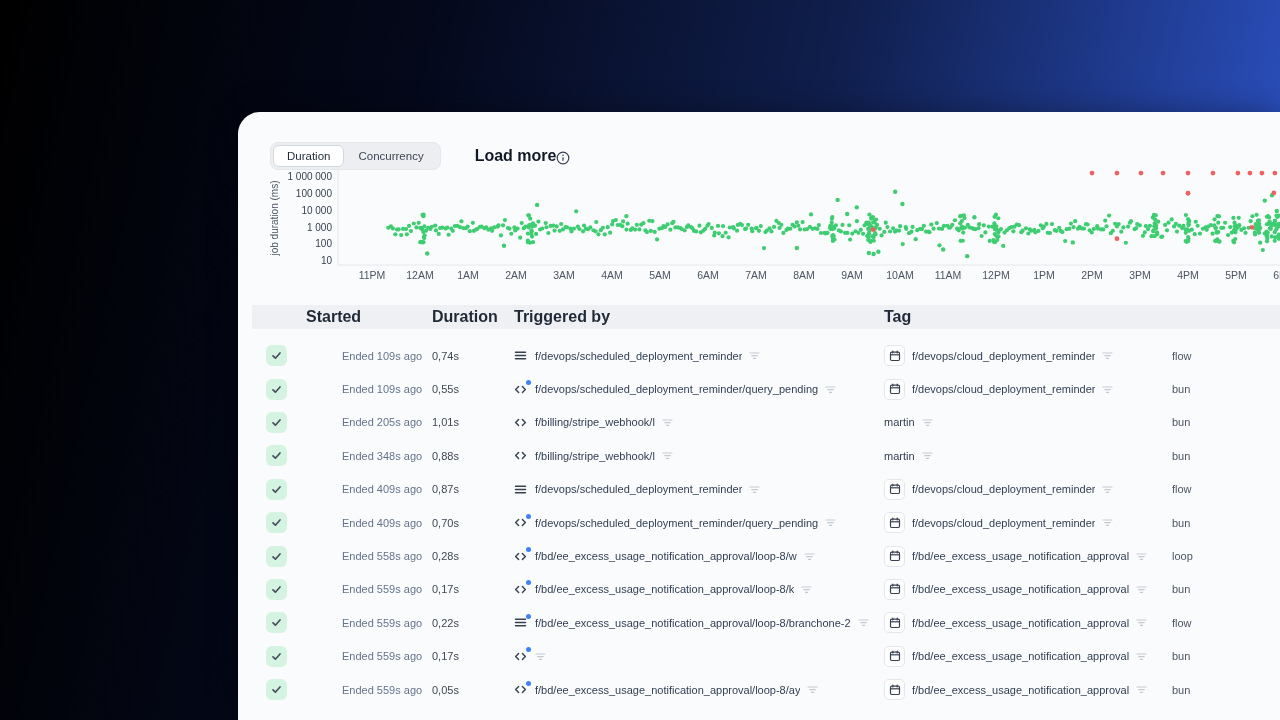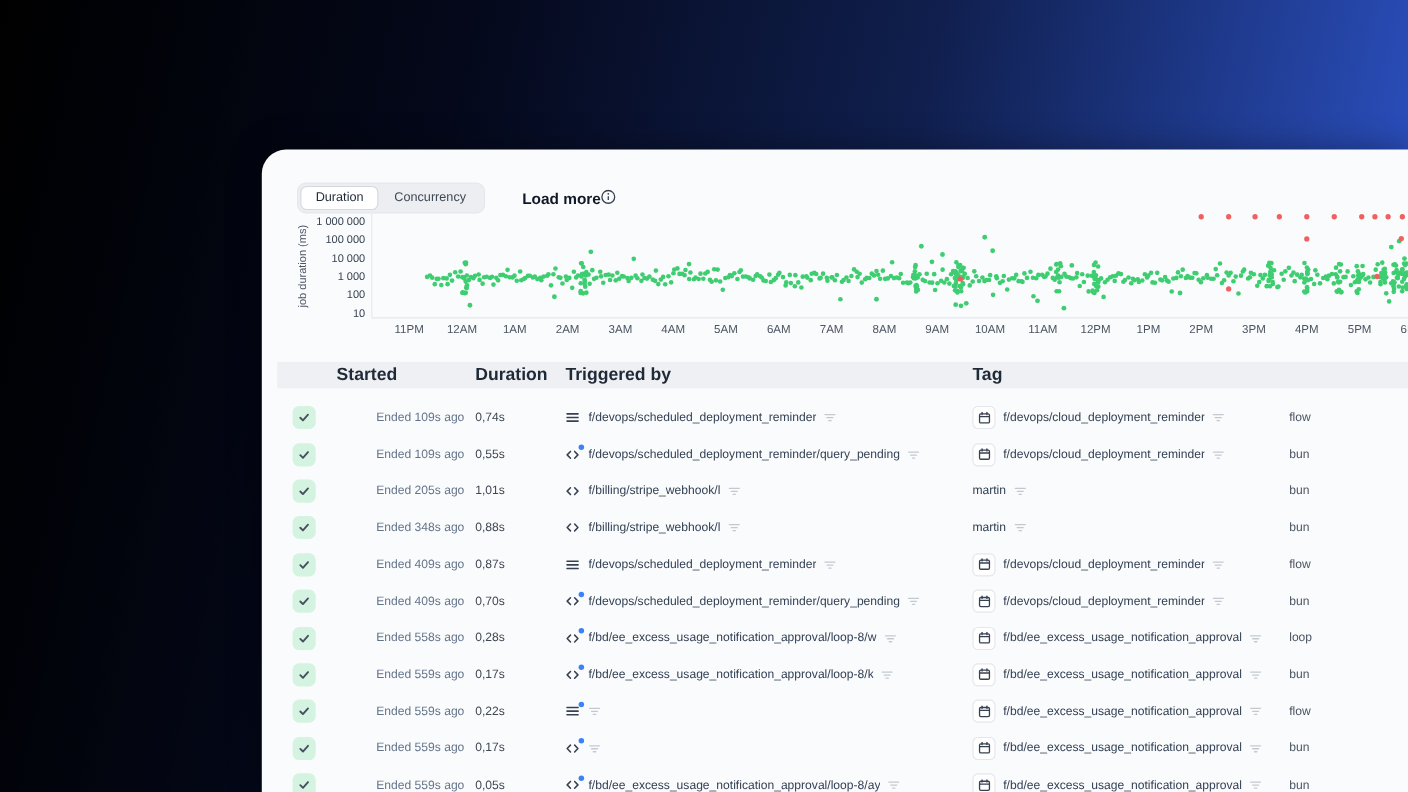--- a/index.html
+++ b/index.html
@@ -7,40 +7,39 @@
   body {
     font-family: "Liberation Sans", sans-serif;
     background: linear-gradient(102deg, #000000 0%, #04081a 30%, #101f4e 60%, #2e55cc 97%);
     position: relative;
   }
   .card {
     position: absolute; left: 238px; top: 112px; right: 0; bottom: 0;
     background: #fafbfc;
     border-top-left-radius: 22px;
     box-shadow: 0 0 30px rgba(0,0,0,0.35);
-    margin-top: 24px;
   }
   
   .toolbar {
     position: absolute; left: 32px; top: 30px;
     display: flex; align-items: center; gap: 34px;
   }
   .tabs {
     display: flex; background: #eceef2; border: 1px solid #e4e7ec;
     border-radius: 8px; padding: 2px;
   }
   .tab {
     padding: 4px 13px; font-size: 11.5px; color: #3f4753;
     border: 1px solid transparent; border-radius: 6px; cursor: pointer;
     background: transparent; white-space: nowrap;
   }
   .tab.active { background: #ffffff; border-color: #d3d8df; color: #1f2937; }
   .load-more {
-    display: flex; align-items: flex-start; 
-    font-size: 14px; font-weight: 700; color: #111827; cursor: pointer;
+    display: flex; align-items: flex-end; 
+    font-size: 16px; font-weight: 700; color: #111827; cursor: pointer;
   }
   
   .chart-svg { position: absolute; left: 0; top: 52px; }
   
   .runs-table {
     position: absolute; left: 14px; right: 0; top: 193px; bottom: 0;
   }
   .thead {
     display: grid; grid-template-columns: 54px 126px 82px 370px 288px 1fr;
     align-items: center; height: 24px; background: #eef0f3;
@@ -1142,20 +1141,21 @@
     <div class="c-path">
       <span class="picon">
         <svg class="icon-flow" width="13" height="13" viewBox="0 0 13 13">
           <line x1="1.5" y1="3.2" x2="11.5" y2="3.2" stroke="#374151" stroke-width="1.5" stroke-linecap="round"></line>
           <line x1="1.5" y1="6.5" x2="11.5" y2="6.5" stroke="#374151" stroke-width="1.5" stroke-linecap="round"></line>
           <line x1="1.5" y1="9.8" x2="11.5" y2="9.8" stroke="#374151" stroke-width="1.5" stroke-linecap="round"></line>
         </svg>
 
         <span class="path-dot"></span>
       </span>
+      <span class="ptxt">f/bd/ee_excess_usage_notification_approval/loop-8/branchone-2</span>
       <svg class="filter-ic" width="11" height="11" viewBox="0 0 11 11">
         <line x1="1" y1="3" x2="10" y2="3" stroke="#bdc4cd" stroke-width="1.2" stroke-linecap="round"></line>
         <line x1="2.8" y1="5.7" x2="8.2" y2="5.7" stroke="#bdc4cd" stroke-width="1.2" stroke-linecap="round"></line>
         <line x1="4.4" y1="8.4" x2="6.6" y2="8.4" stroke="#bdc4cd" stroke-width="1.2" stroke-linecap="round"></line>
       </svg>
     </div>
     <div class="c-trigger">
       <span class="calbox">
         <svg width="12" height="12" viewBox="0 0 12 12">
           <rect x="1.5" y="2.2" width="9" height="8.3" rx="1.2" fill="none" stroke="#374151" stroke-width="1.2"></rect>

